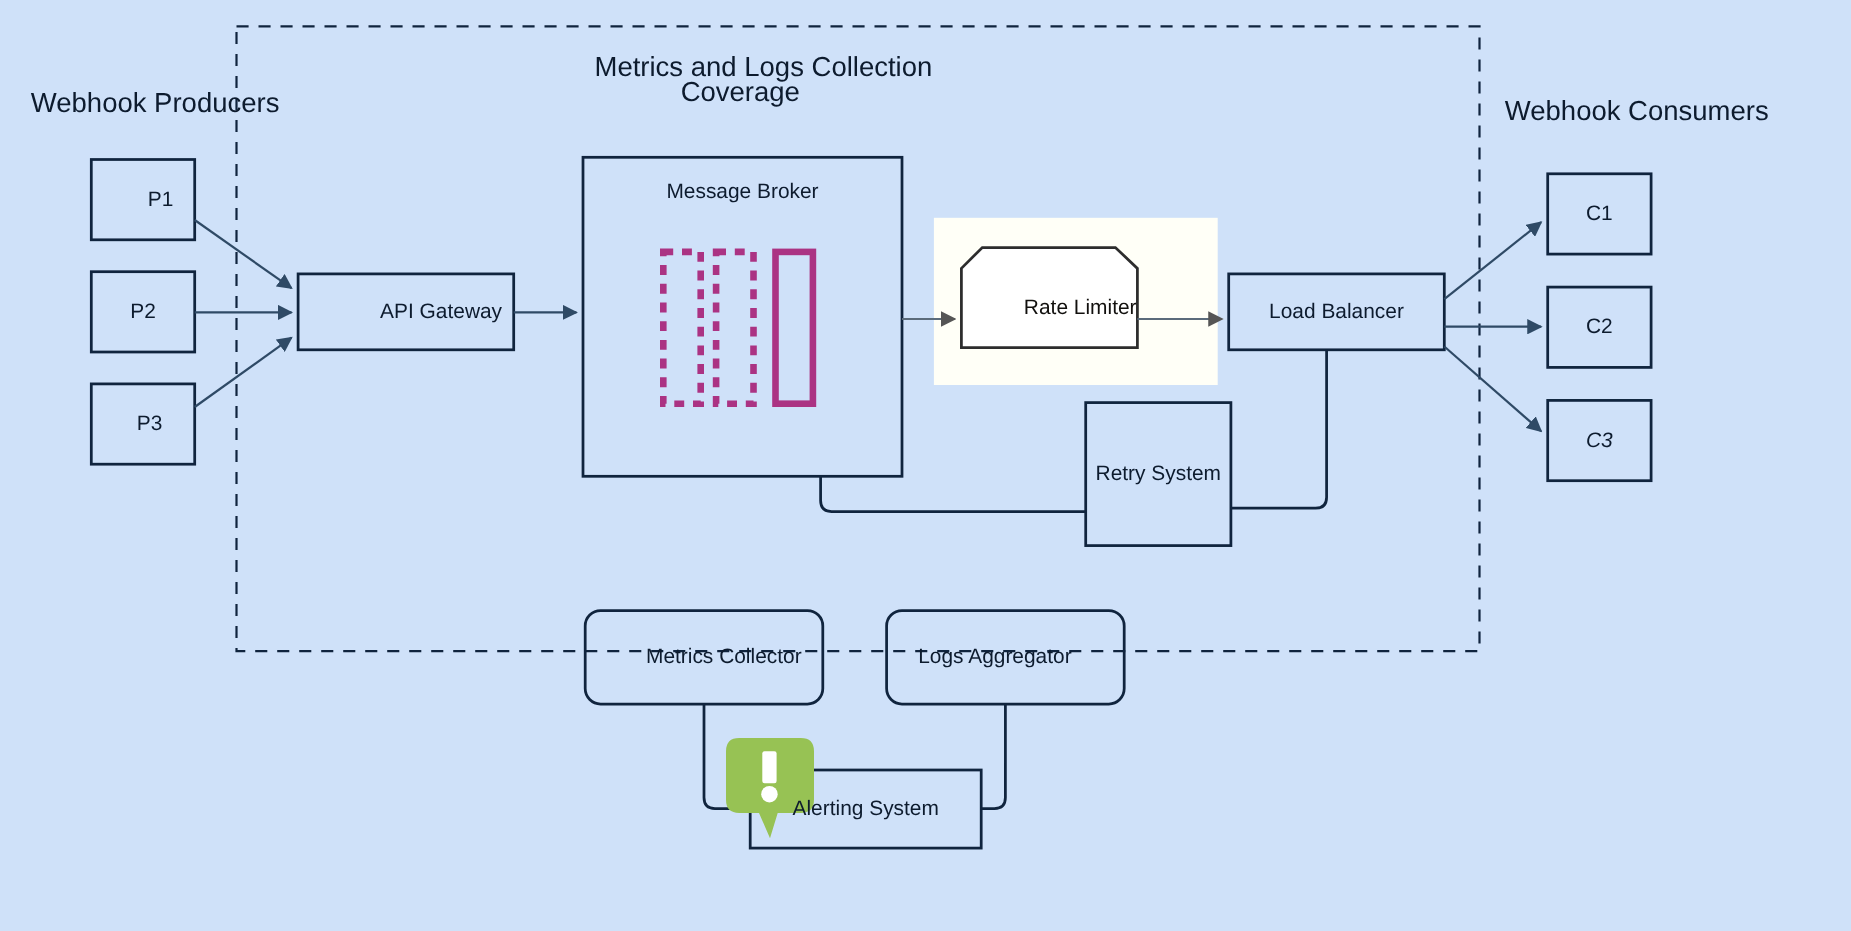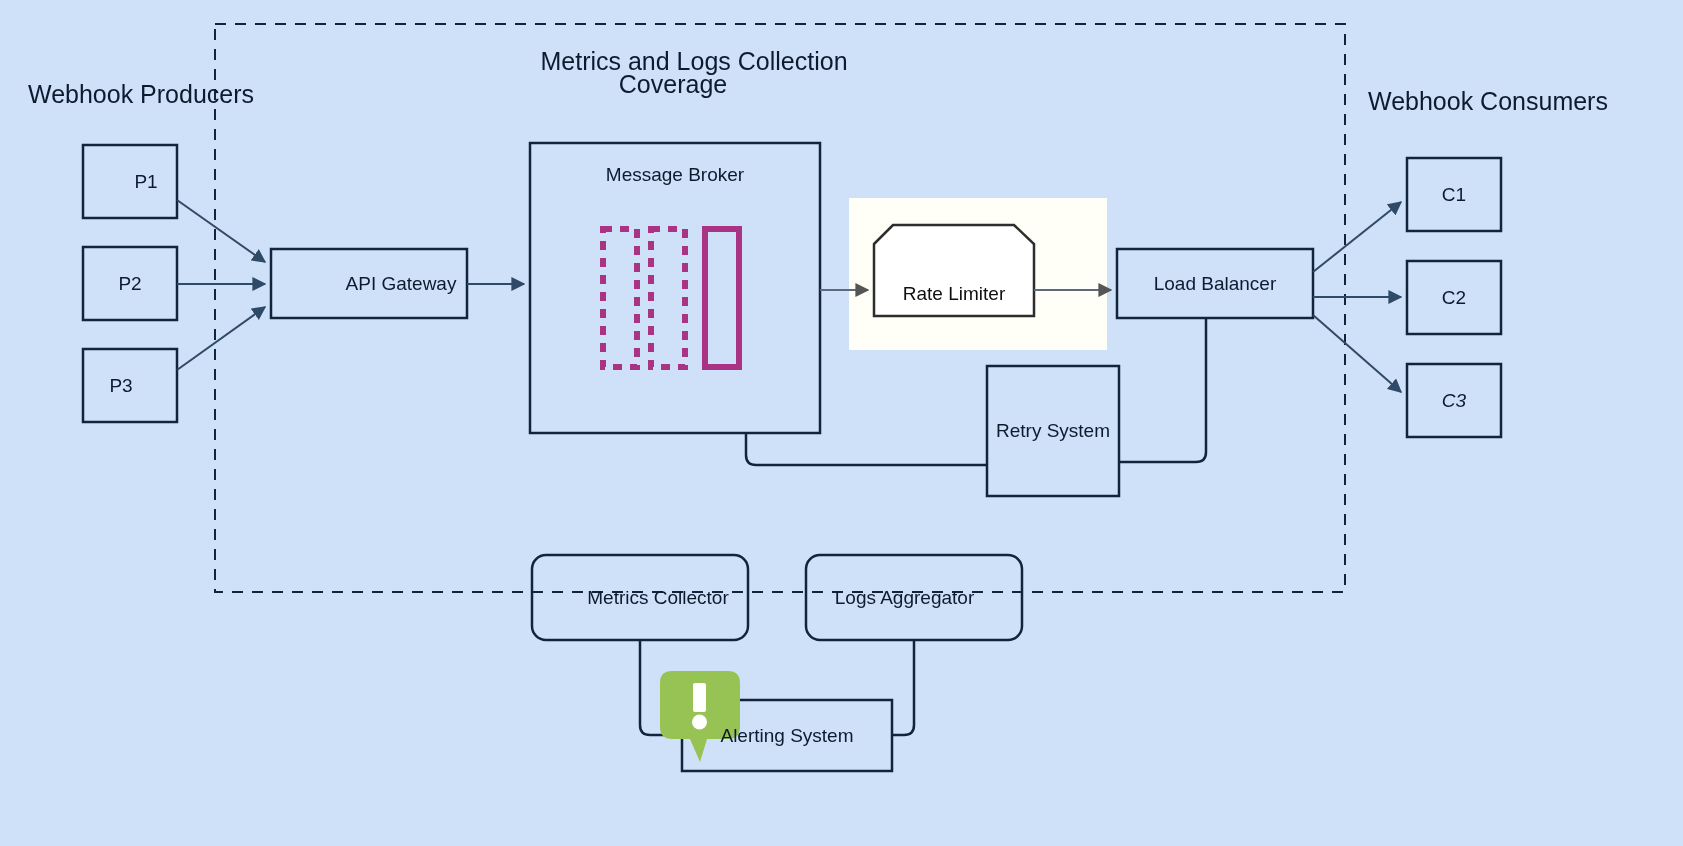--- a/index.html
+++ b/index.html
@@ -128,27 +128,27 @@
 
   <div class="lbl" style="left:28px; top:82px;">Webhook Producers</div>
 
   <div class="lbl" style="left:1368px; top:89px;">Webhook Consumers</div>
 
   <div class="lbl center" style="left:694px; top:49px;">Metrics and Logs Collection</div>
   <div class="lbl center" style="left:673px; top:72px;">Coverage</div>
 
   <div class="node-text" style="left:83px; top:145px; width:94px; height:73px;padding-left:16px;">P1</div>
   <div class="node-text" style="left:83px; top:247px; width:94px; height:73px;">P2</div>
-  <div class="node-text" style="left:74px; top:349px; width:94px; height:73px;">P3</div>
+  <div class="node-text" style="left:89px; top:349px; width:94px; height:73px;">P3</div>
 
   <div class="node-text" style="left:271px; top:249px; width:196px; height:69px;margin-left:32px;">API Gateway</div>
 
   <div class="node-text" style="left:530px; top:158px; width:290px; height:34px;">Message Broker</div>
 
-  <div class="node-text black" style="left:874px; top:262px; width:160px; height:64px;">Rate Limiter</div>
+  <div class="node-text black" style="left:874px; top:248px; width:160px; height:64px;padding-left:28px;">Rate Limiter</div>
 
   <div class="node-text" style="left:1117px; top:249px; width:196px; height:69px;">Load Balancer</div>
 
   <div class="node-text" style="left:987px; top:366px; width:132px; height:130px;">Retry System</div>
 
   <div class="node-text" style="left:1407px; top:158px; width:94px; height:73px;">C1</div>
   <div class="node-text" style="left:1407px; top:261px; width:94px; height:73px;">C2</div>
   <div class="node-text" style="left:1407px; top:364px; width:94px; height:73px;font-style:italic;">C3</div>
 
   <div class="node-text" style="left:532px; top:555px; width:252px; height:85px;">Metrics Collector</div>

